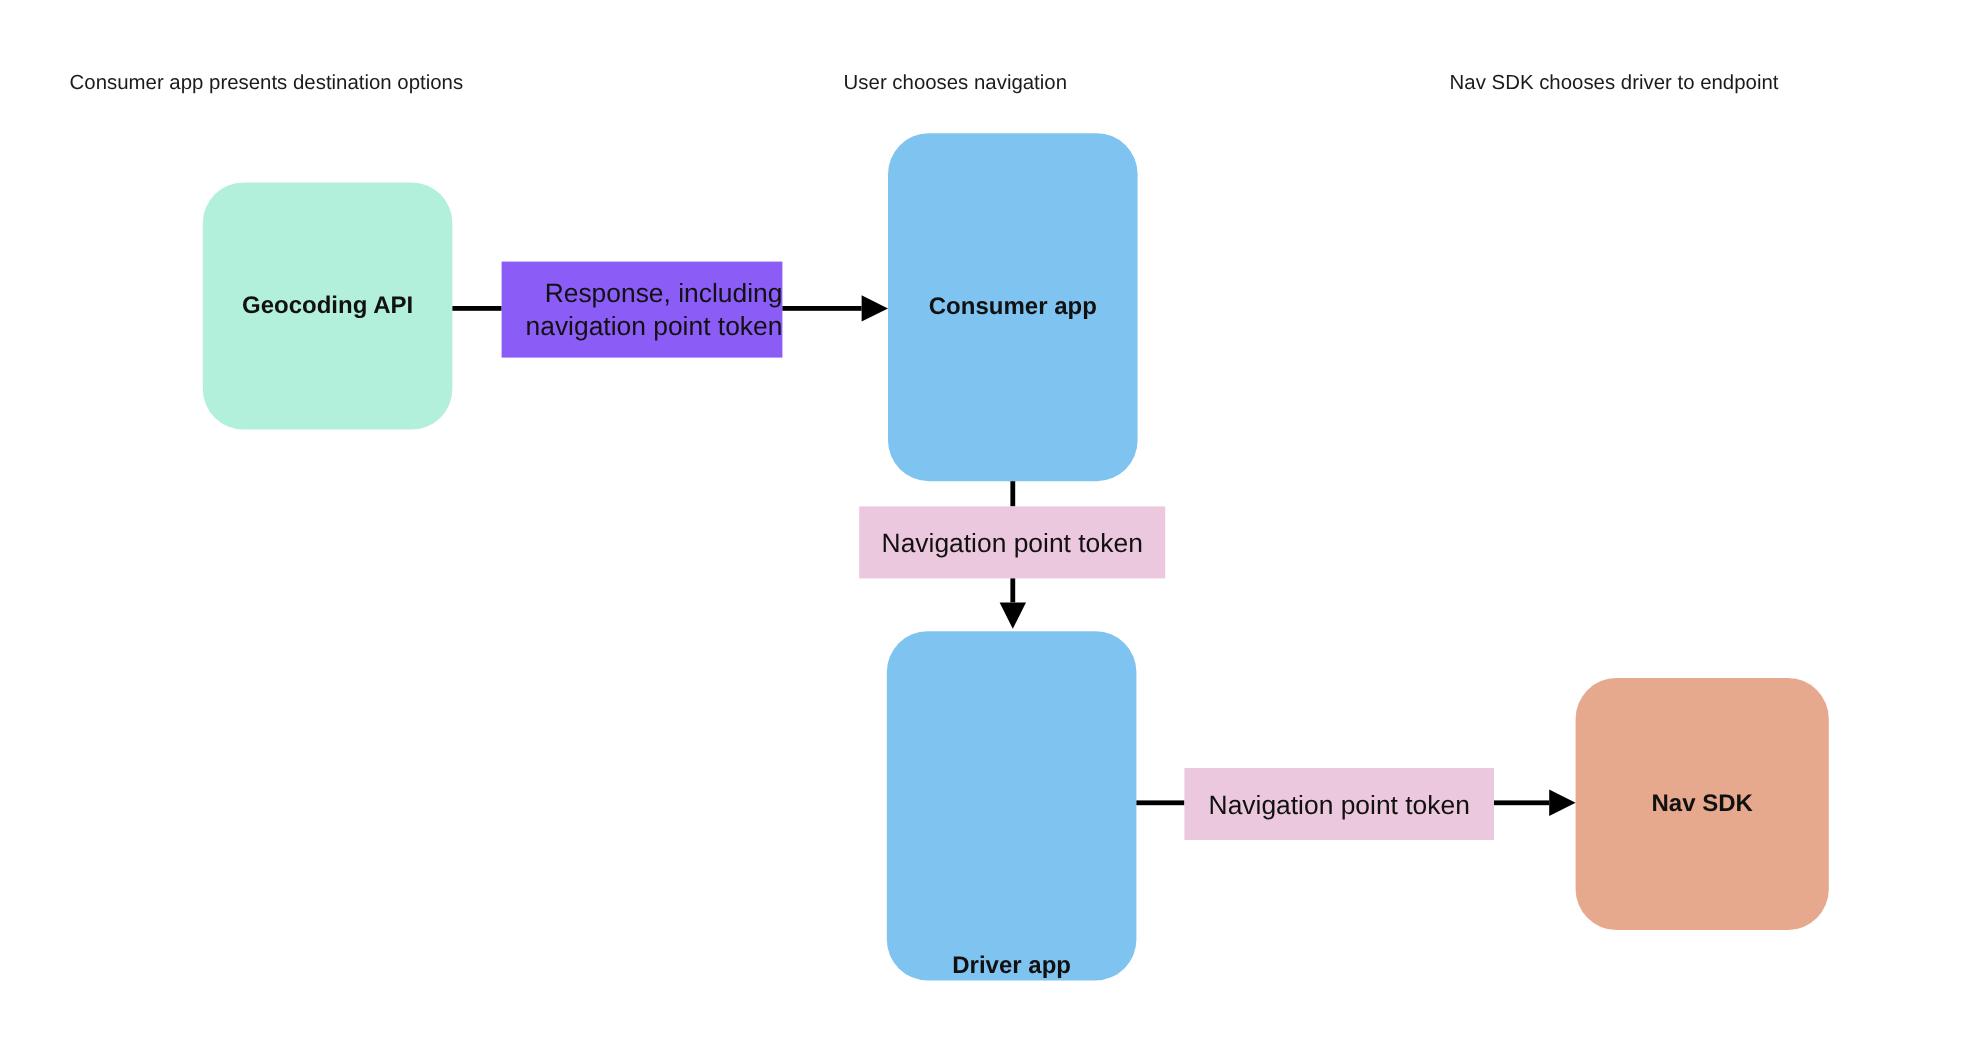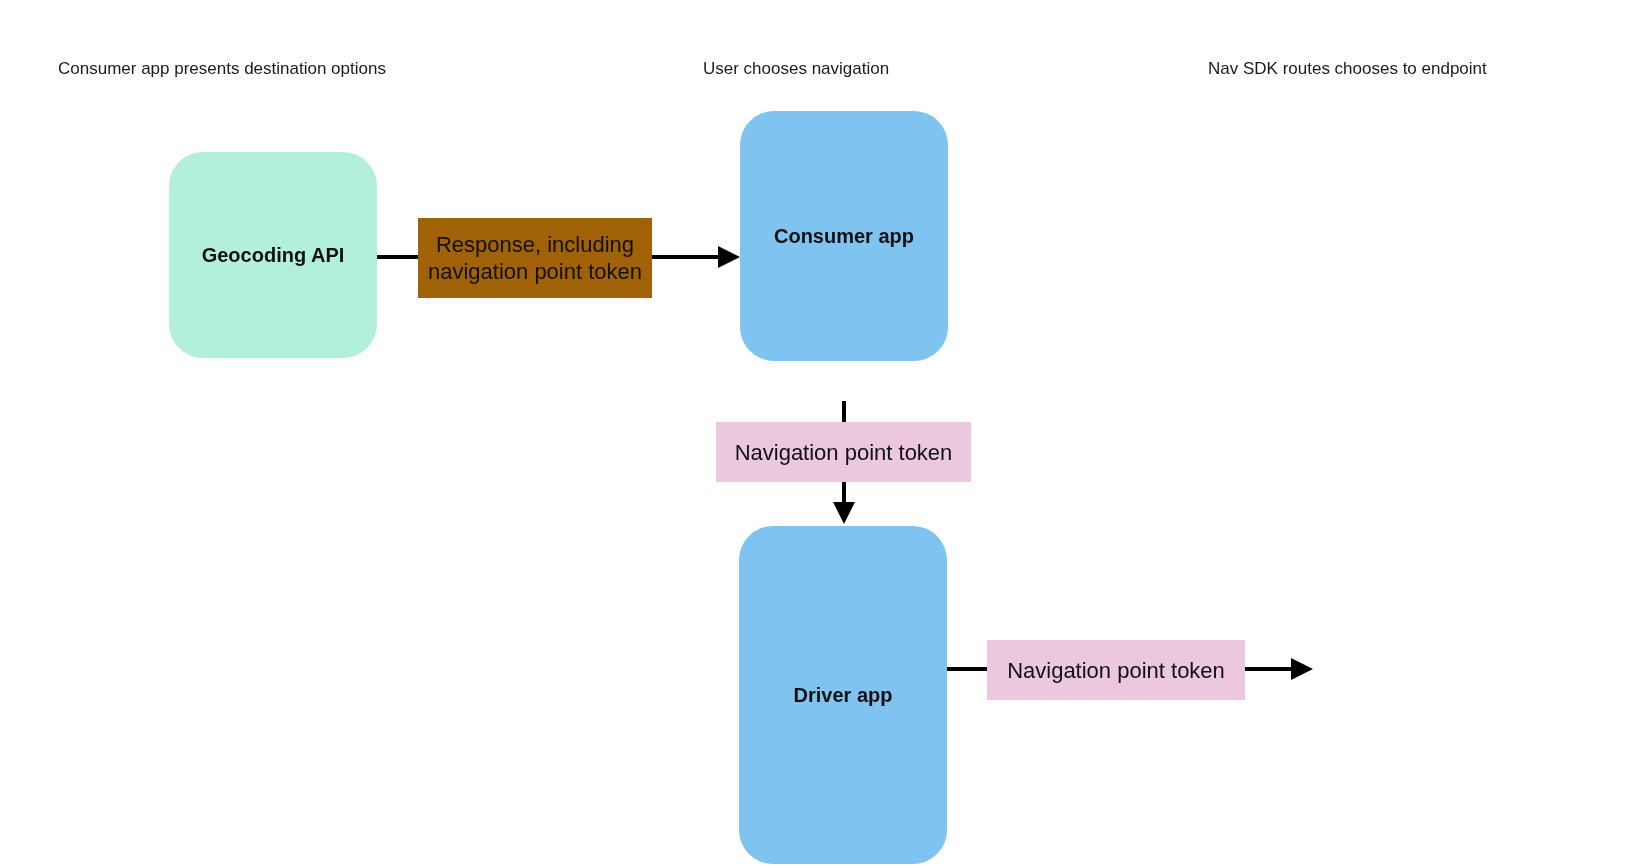--- a/index.html
+++ b/index.html
@@ -35,22 +35,22 @@
     justify-content: center;
     text-align: center;
   }
   .node .node-label {
     font-size: 20px;
     font-weight: bold;
     color: #111111;
     white-space: nowrap;
   }
   .node-geocoding { left: 169px; top: 152px; width: 208px; height: 206px; }
-  .node-consumer  { left: 740px; top: 111px; width: 208px; height: 250px; }
-  .node-driver    { left: 739px; top: 526px; width: 208px; height: 338px; }
+  .node-consumer  { left: 740px; top: 111px; width: 208px; height: 290px; }
+  .node-driver    { left: 739px; top: 526px; width: 208px; height: 291px; align-items: flex-end; }
   .node-navsdk    { left: 1313px; top: 565px; width: 211px; height: 210px; }
 
   .edge-label {
     position: absolute;
     display: flex;
     align-items: center;
     justify-content: center;
     text-align: center;
     font-size: 22px;
     line-height: 27px;
@@ -84,37 +84,40 @@
   .ah2 { left: 833px; top: 502px; }
   .ah3 { left: 1291px; top: 658px; }
 </style>
 </head>
 <body>
 
 <div class="canvas">
 
   <div class="section-header hdr-1">Consumer app presents destination options</div>
   <div class="section-header hdr-2">User chooses navigation</div>
-  <div class="section-header hdr-3">Nav SDK routes chooses to endpoint</div>
+  <div class="section-header hdr-3">Nav SDK chooses driver to endpoint</div>
 
   <div class="node node-geocoding" style="background-color: rgb(179, 240, 219);">
     <span class="node-label">Geocoding API</span>
   </div>
 
   <div class="node node-consumer" style="background-color: rgb(127, 195, 240);">
     <span class="node-label">Consumer app</span>
   </div>
 
   <div class="node node-driver" style="background-color: rgb(127, 195, 240);">
     <span class="node-label">Driver app</span>
   </div>
 
+  <div class="node node-navsdk" style="background-color: rgb(231, 169, 142);">
+    <span class="node-label">Nav SDK</span>
+  </div>
 
   <div class="shaft-h e1a"></div>
-  <div class="edge-label elabel-1" style="background-color: #a16207;">Response, including navigation point token</div>
+  <div class="edge-label elabel-1" style="background-color: #8b5cf6; text-align: right;">Response, including navigation point token</div>
   <div class="shaft-h e1b"></div>
   <div class="arrowhead right ah1"></div>
 
   <div class="shaft-v e2a"></div>
   <div class="edge-label elabel-2" style="background-color: rgb(235, 200, 222);">Navigation point token</div>
   <div class="shaft-v e2b"></div>
   <div class="arrowhead down ah2"></div>
 
   <div class="shaft-h e3a"></div>
   <div class="edge-label elabel-3" style="background-color: rgb(235, 200, 222);">Navigation point token</div>

